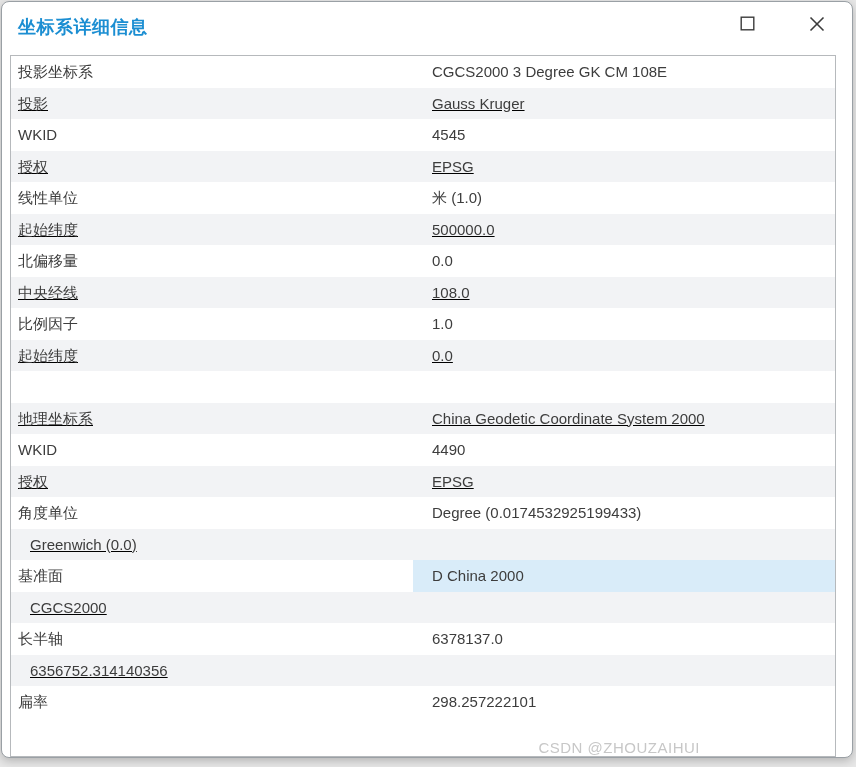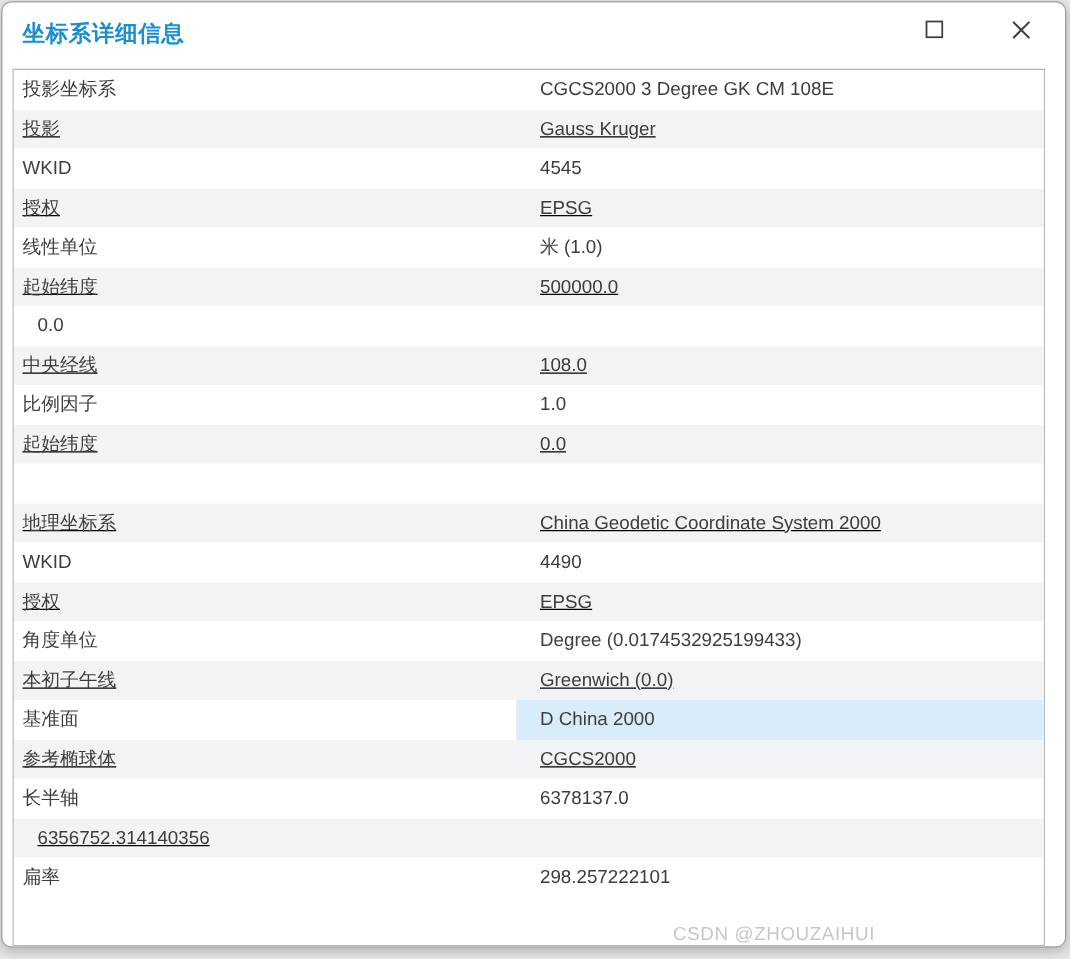--- a/index.html
+++ b/index.html
@@ -154,20 +154,21 @@
         </div>
         <div class="row">
           <div class="cell label">线性单位</div>
           <div class="cell value">米 (1.0)</div>
         </div>
         <div class="row alt">
           <div class="cell label">起始纬度</div>
           <div class="cell value">500000.0</div>
         </div>
         <div class="row">
+          <div class="cell label">北偏移量</div>
           <div class="cell value">0.0</div>
         </div>
         <div class="row alt">
           <div class="cell label">中央经线</div>
           <div class="cell value">108.0</div>
         </div>
         <div class="row">
           <div class="cell label">比例因子</div>
           <div class="cell value">1.0</div>
         </div>
@@ -186,29 +187,27 @@
         </div>
         <div class="row alt">
           <div class="cell label">授权</div>
           <div class="cell value">EPSG</div>
         </div>
         <div class="row">
           <div class="cell label">角度单位</div>
           <div class="cell value">Degree (0.0174532925199433)</div>
         </div>
         <div class="row alt">
-          <div class="cell label">本初子午线</div>
           <div class="cell value">Greenwich (0.0)</div>
         </div>
         <div class="row">
           <div class="cell label">基准面</div>
           <div class="cell value selected">D China 2000</div>
         </div>
         <div class="row alt">
-          <div class="cell label">参考椭球体</div>
           <div class="cell value">CGCS2000</div>
         </div>
         <div class="row">
           <div class="cell label">长半轴</div>
           <div class="cell value">6378137.0</div>
         </div>
         <div class="row alt">
           <div class="cell value">6356752.314140356</div>
         </div>
         <div class="row">

